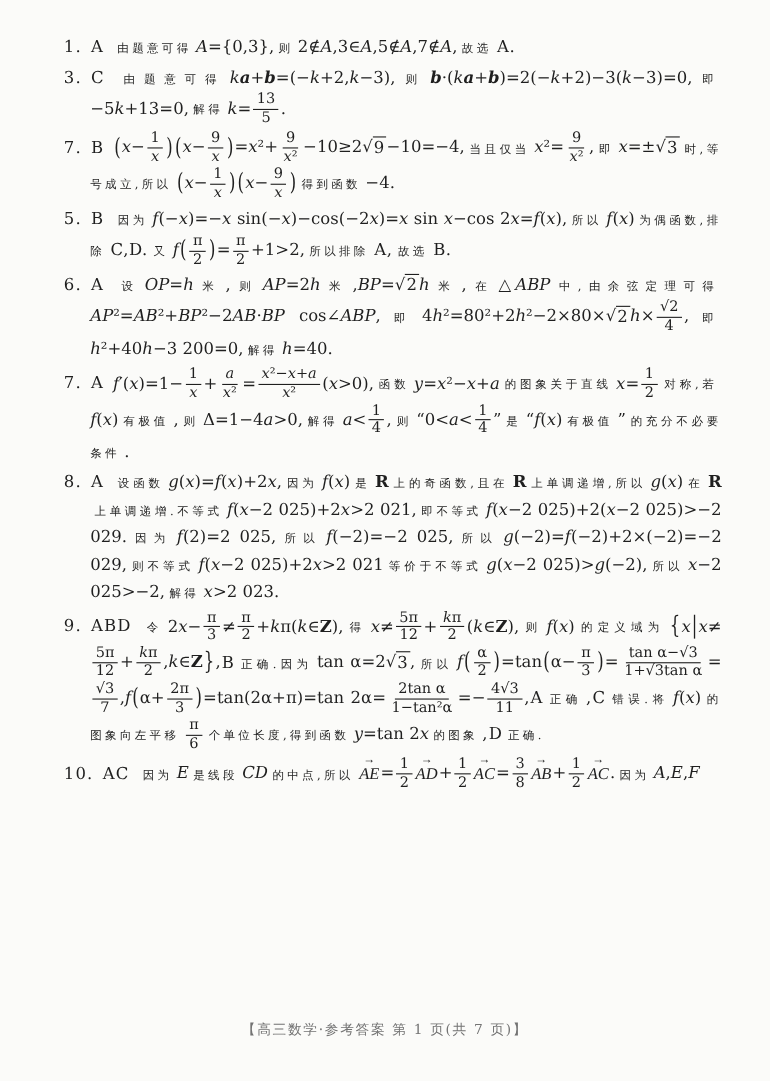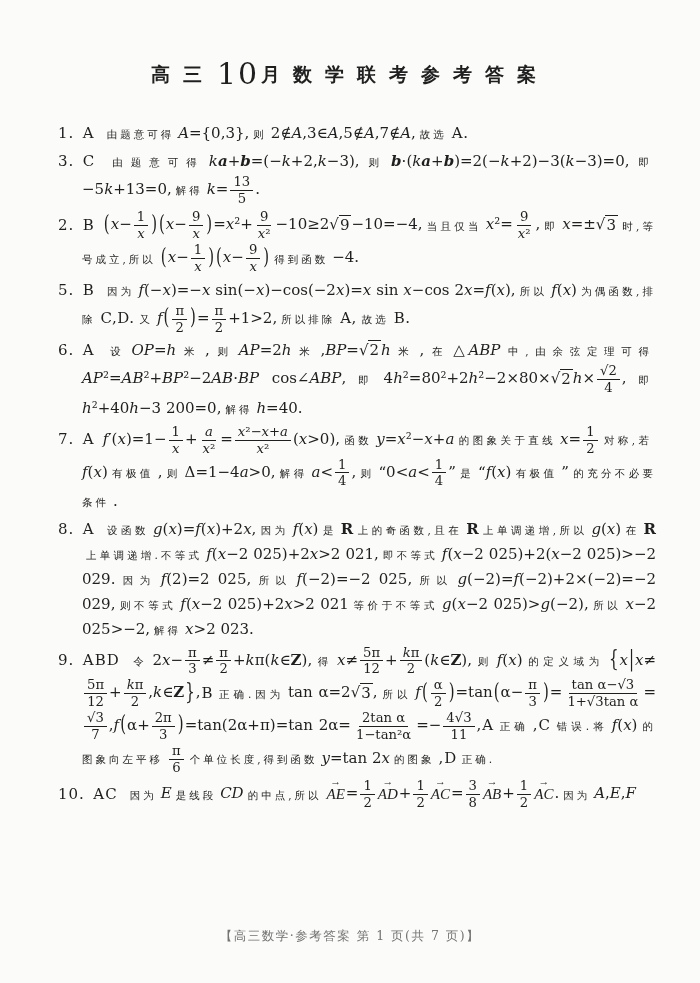--- a/index.html
+++ b/index.html
@@ -91,29 +91,28 @@
     text-align:center;
     font-size:12.5px;
     letter-spacing:1.5px;
     color:#737373;
   }
 </style>
 </head>
 <body>
 
 <div class="page">
-  <div class="title"><span>高三</span><span class="tnum">10</span><span>月数学联考参考答案</span></div>
 
   <div class="content">
       <div class="item"><span class="qn">1. A</span><span class="cn">由题意可得</span>​<span class="mt"><i>A</i>={0,3},</span>​<span class="cn">则</span>​<span class="mt">2∉<i>A</i>,3∈<i>A</i>,5∉<i>A</i>,7∉<i>A</i>,</span>​<span class="cn">故选</span>​<span class="lt">A.</span></div>
       <div class="item"><span class="qn">3. C</span><span class="cn">由题意可得</span>​<span class="mt"><i>k</i></span>​<span class="bi">a</span>​<span class="mt">+</span>​<span class="bi">b</span>​<span class="mt">=(−<i>k</i>+2,<i>k</i>−3),</span>​<span class="cn">则</span>​<span class="bi">b</span>​<span class="mt">·(<i>k</i></span>​<span class="bi">a</span>​<span class="mt">+</span>​<span class="bi">b</span>​<span class="mt">)=2(−<i>k</i>+2)−3(<i>k</i>−3)=0,</span>​<span class="cn">即</span>​<span class="mt">−5<i>k</i>+13=0,</span>​<span class="cn">解得</span>​<span class="mt"><i>k</i>=</span>​<span class="frac">
           <span class="num">13</span>
           <span class="den">5</span>
         </span>​<span class="mt">.</span></div>
-      <div class="item"><span class="qn">2. B</span><span class="big">(</span>​<span class="mt"><i>x</i>−</span>​<span class="frac">
+      <div class="item"><span class="qn">7. B</span><span class="big">(</span>​<span class="mt"><i>x</i>−</span>​<span class="frac">
           <span class="num">1</span>
           <span class="den"><i>x</i></span>
         </span>​<span class="big">)</span>​<span class="big">(</span>​<span class="mt"><i>x</i>−</span>​<span class="frac">
           <span class="num">9</span>
           <span class="den"><i>x</i></span>
         </span>​<span class="big">)</span>​<span class="mt">=<i>x</i>²+</span>​<span class="frac">
           <span class="num">9</span>
           <span class="den"><i>x</i>²</span>
         </span>​<span class="mt">−10≥2</span>​<span class="sqrt">√<span class="rad">9</span></span>​<span class="mt">−10=−4,</span>​<span class="cn">当且仅当</span>​<span class="mt"><i>x</i>²=</span>​<span class="frac">
           <span class="num">9</span>

